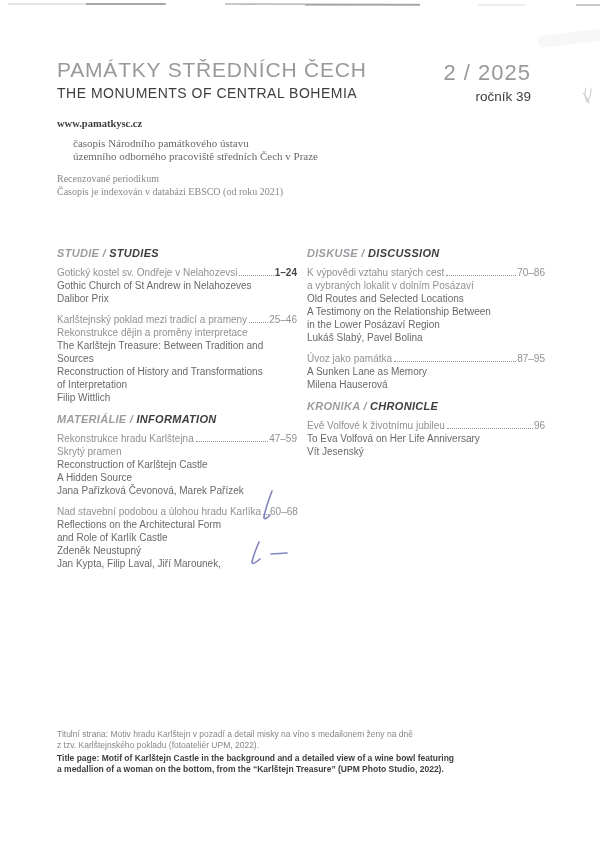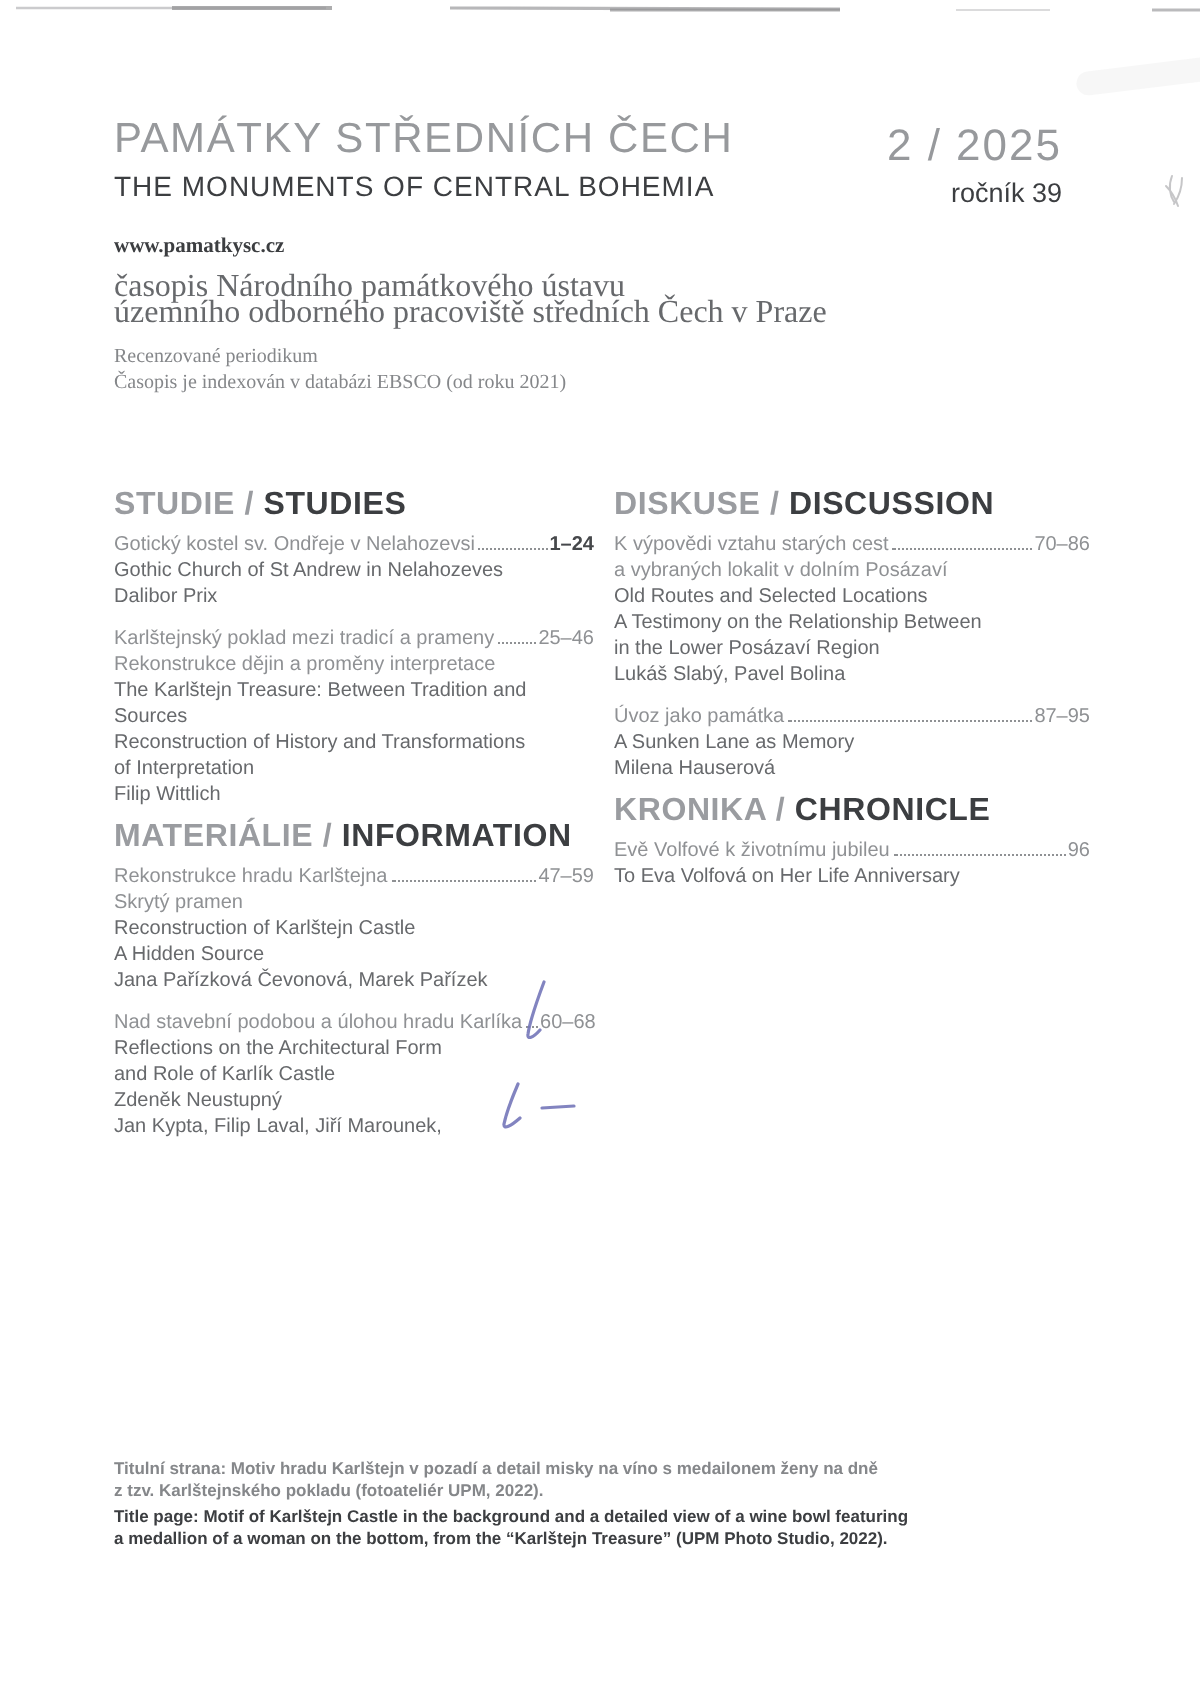--- a/index.html
+++ b/index.html
@@ -12,45 +12,45 @@
             color:var(--title-gray); font-weight:400; white-space:nowrap; }
   .jsub   { position:absolute; left:57px; top:85px; font-size:14px; letter-spacing:0.5px;
             color:var(--dark); white-space:nowrap; }
   .issue  { position:absolute; right:69px; top:60px; text-align:right; }
   .inum   { font-size:22px; color:var(--title-gray); letter-spacing:1px; }
   .ivol   { font-size:13.5px; color:var(--dark); margin-top:3px; }
 
   
   .meta  { position:absolute; left:57px; top:118px;font-family:Liberation Serif, serif; }
   .www   { font-weight:bold; font-size:10.5px; color:var(--dark); }
-  .pub   { margin-top:8px; font-size:16px; line-height:13px; color:var(--mid); }
+  .pub   { margin-top:8px; font-size:11px; line-height:13px; color:var(--mid);margin-left:16px; }
   .notes { margin-top:9px; font-size:10px;  line-height:13px; color:var(--note); }
 
   
   .col { position:absolute; top:246px; }
   .col-left  { left:57px;  width:240px; }
   .col-right { left:307px; width:238px; }
   .section + .section { margin-top:4px; }
-  .sec-h { font-size:16px; font-weight:bold; letter-spacing:0.3px; margin:0 0 6px 0;
-           line-height:14px; }
+  .sec-h { font-size:11px; font-weight:bold; letter-spacing:0.3px; margin:0 0 6px 0;
+           line-height:14px;font-style:italic; }
   .hc, .hs { color:var(--head-gray); }
   .he { color:var(--dark); }
   .entry { margin-bottom:8px; font-size:10px; line-height:13px; }
   .tl   { display:flex; align-items:baseline; color:var(--light); }
   .t    { white-space:nowrap; }
   .dots { flex:1; border-bottom:1.5px dotted var(--light); margin:0 1px 2px 2px; min-width:6px; }
   .pg   { white-space:nowrap; color:var(--light); }
   .pg.b { color:var(--pages-bold); font-weight:bold; }
   .cs   { color:var(--light); }
   .en   { color:var(--mid); }
   .au   { color:var(--mid); }
 
   
   .footer { position:absolute; left:57px; top:729px; font-size:8.5px; line-height:11px; width:470px; }
-  .f-cs { color:var(--note);font-weight:bold; }
+  .f-cs { color:var(--note); }
   .f-en { color:var(--dark); font-weight:bold; margin-top:2px; }
 
   
   .artifacts, .penmarks { position:absolute; left:0; top:0; pointer-events:none; }
   .smudge { position:absolute; left:538px; top:32px; width:72px; height:12px;
             background:#f0f0f1; opacity:.55; transform:rotate(-7deg); border-radius:6px; }
 </style>
 </head>
 <body>
 
@@ -164,20 +164,21 @@
       </div>
       <div class="section">
         <h2 class="sec-h"><span class="hc">KRONIKA</span><span class="hs"> / </span><span class="he">CHRONICLE</span></h2>
         <div class="entry">
           <div class="tl">
             <span class="t">Evě Volfové k životnímu jubileu</span>
             <span class="dots"></span>
             <span class="pg">96</span>
           </div>
           <div class="en">To Eva Volfová on Her Life Anniversary</div>
+          <div class="au">Vít Jesenský</div>
         </div>
       </div>
     </div>
 
   <svg class="penmarks" width="600" height="849" viewBox="0 0 600 849">
     <path d="M 272 491 C 269 499 265 510 264 517 C 263.5 520 266.5 519 270 515" fill="none" stroke="var(--pen)" stroke-width="1.6" stroke-linecap="round" opacity="0.9"></path>
     <path d="M 259 542 C 256 549 253 557 252 562 C 251.6 565 255.5 563 260 559" fill="none" stroke="var(--pen)" stroke-width="1.6" stroke-linecap="round" opacity="0.9"></path>
     <path d="M 271 554 L 287 553" fill="none" stroke="var(--pen)" stroke-width="1.6" stroke-linecap="round" opacity="0.9"></path>
   </svg>
 

